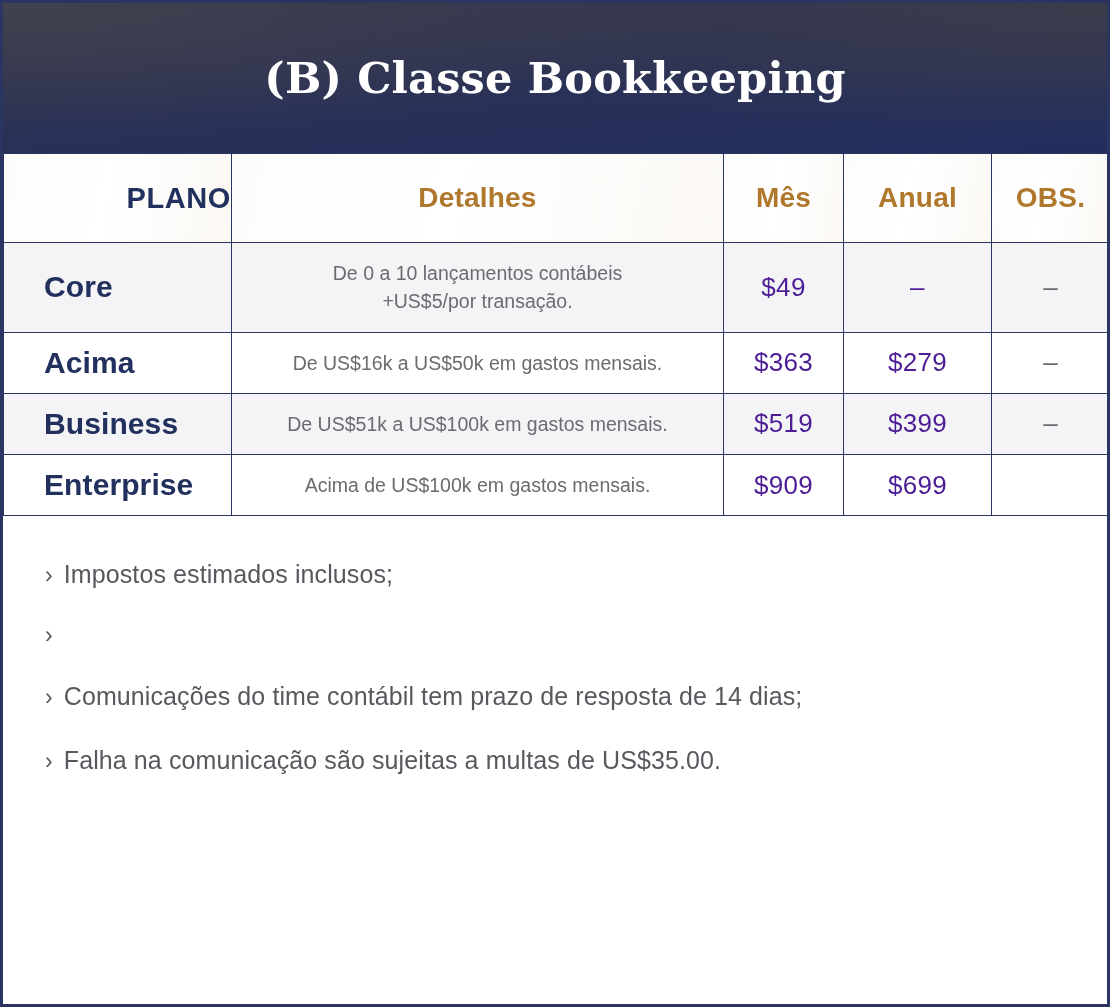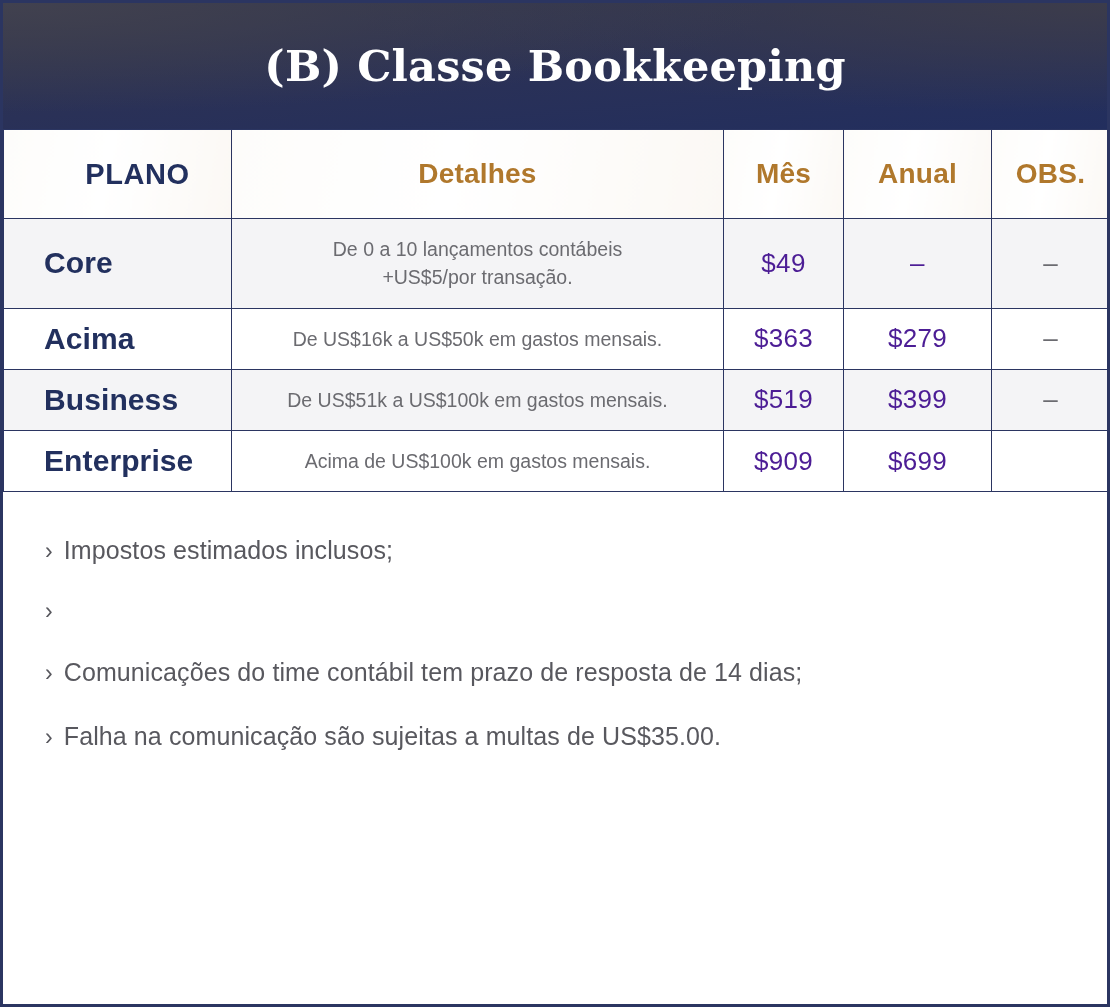--- a/index.html
+++ b/index.html
@@ -14,21 +14,21 @@
     width:1110px;height:1007px;
     box-sizing:border-box;
     border:3px solid #2b3561;
     background:#ffffff;
     overflow:hidden;
   }
 
   
   .banner{
     position:relative;
-    height:126px;
+    height:150px;
     box-sizing:border-box;
     background:
       radial-gradient(120% 150% at 0% 0%, #41414f 0%, rgba(65,65,79,0) 58%),
       radial-gradient(120% 150% at 100% 0%, #3c3c4b 0%, rgba(60,60,75,0) 58%),
       linear-gradient(175deg, #33364a 0%, #2a3157 52%, #222e5e 100%);
     display:flex;align-items:center;justify-content:center;
   }
   .banner-title{
     font-family:"DejaVu Serif", serif;
     font-weight:700;
@@ -55,21 +55,21 @@
     border:1.6px solid #2b3561;
     padding:0;
     vertical-align:middle;
   }
   table.pricing tr.head th{
     height:88px;
     background:linear-gradient(100deg,#fdfcfa 0%,#ffffff 45%,#fbf8f4 100%);
   }
   .th-plan{
     font-size:29px;font-weight:700;color:#22305e;
-    letter-spacing:.6px;text-align:center;padding-left:40px !important;
+    letter-spacing:.6px;text-align:right;padding-left:40px !important;
   }
   .th-gold{
     font-size:28px;font-weight:700;color:#b0782c;
     letter-spacing:.2px;text-align:center;margin-top:12px;
   }
 
   table.pricing tbody tr{height:59px;border-radius:30px;}
   table.pricing tbody tr.odd td{background:#f4f4f6;}
   table.pricing tbody tr.even td{background:#ffffff;}
 

